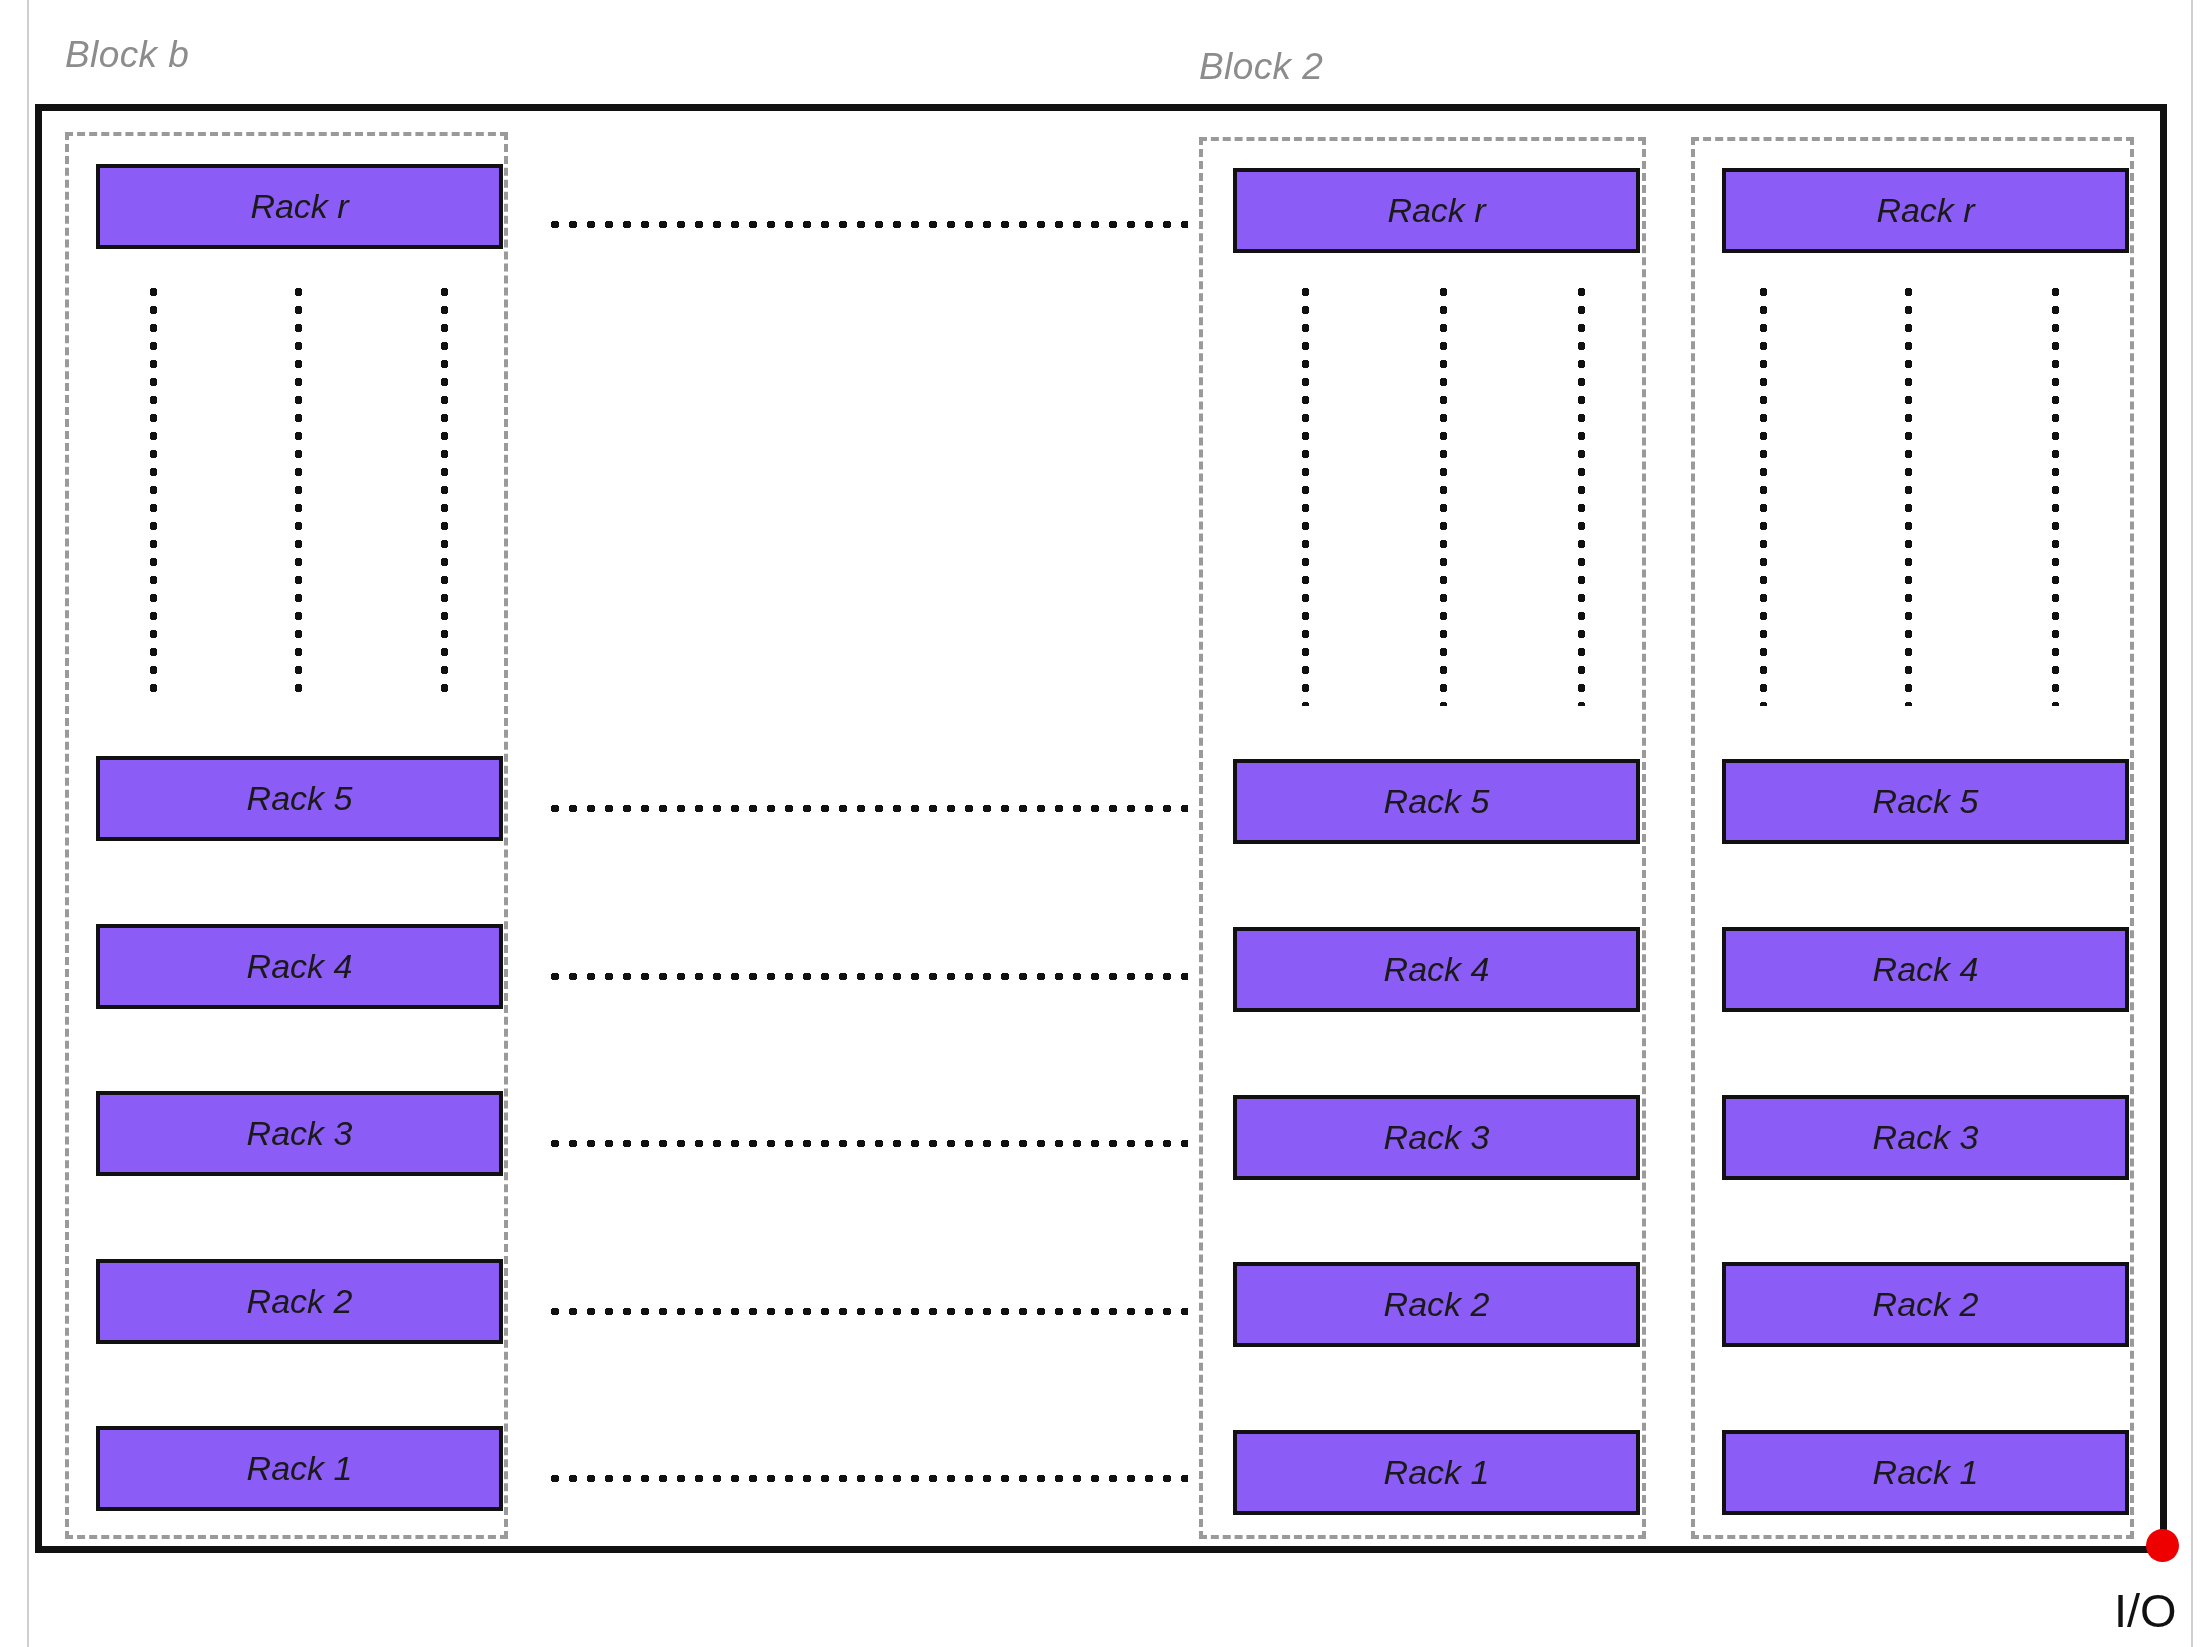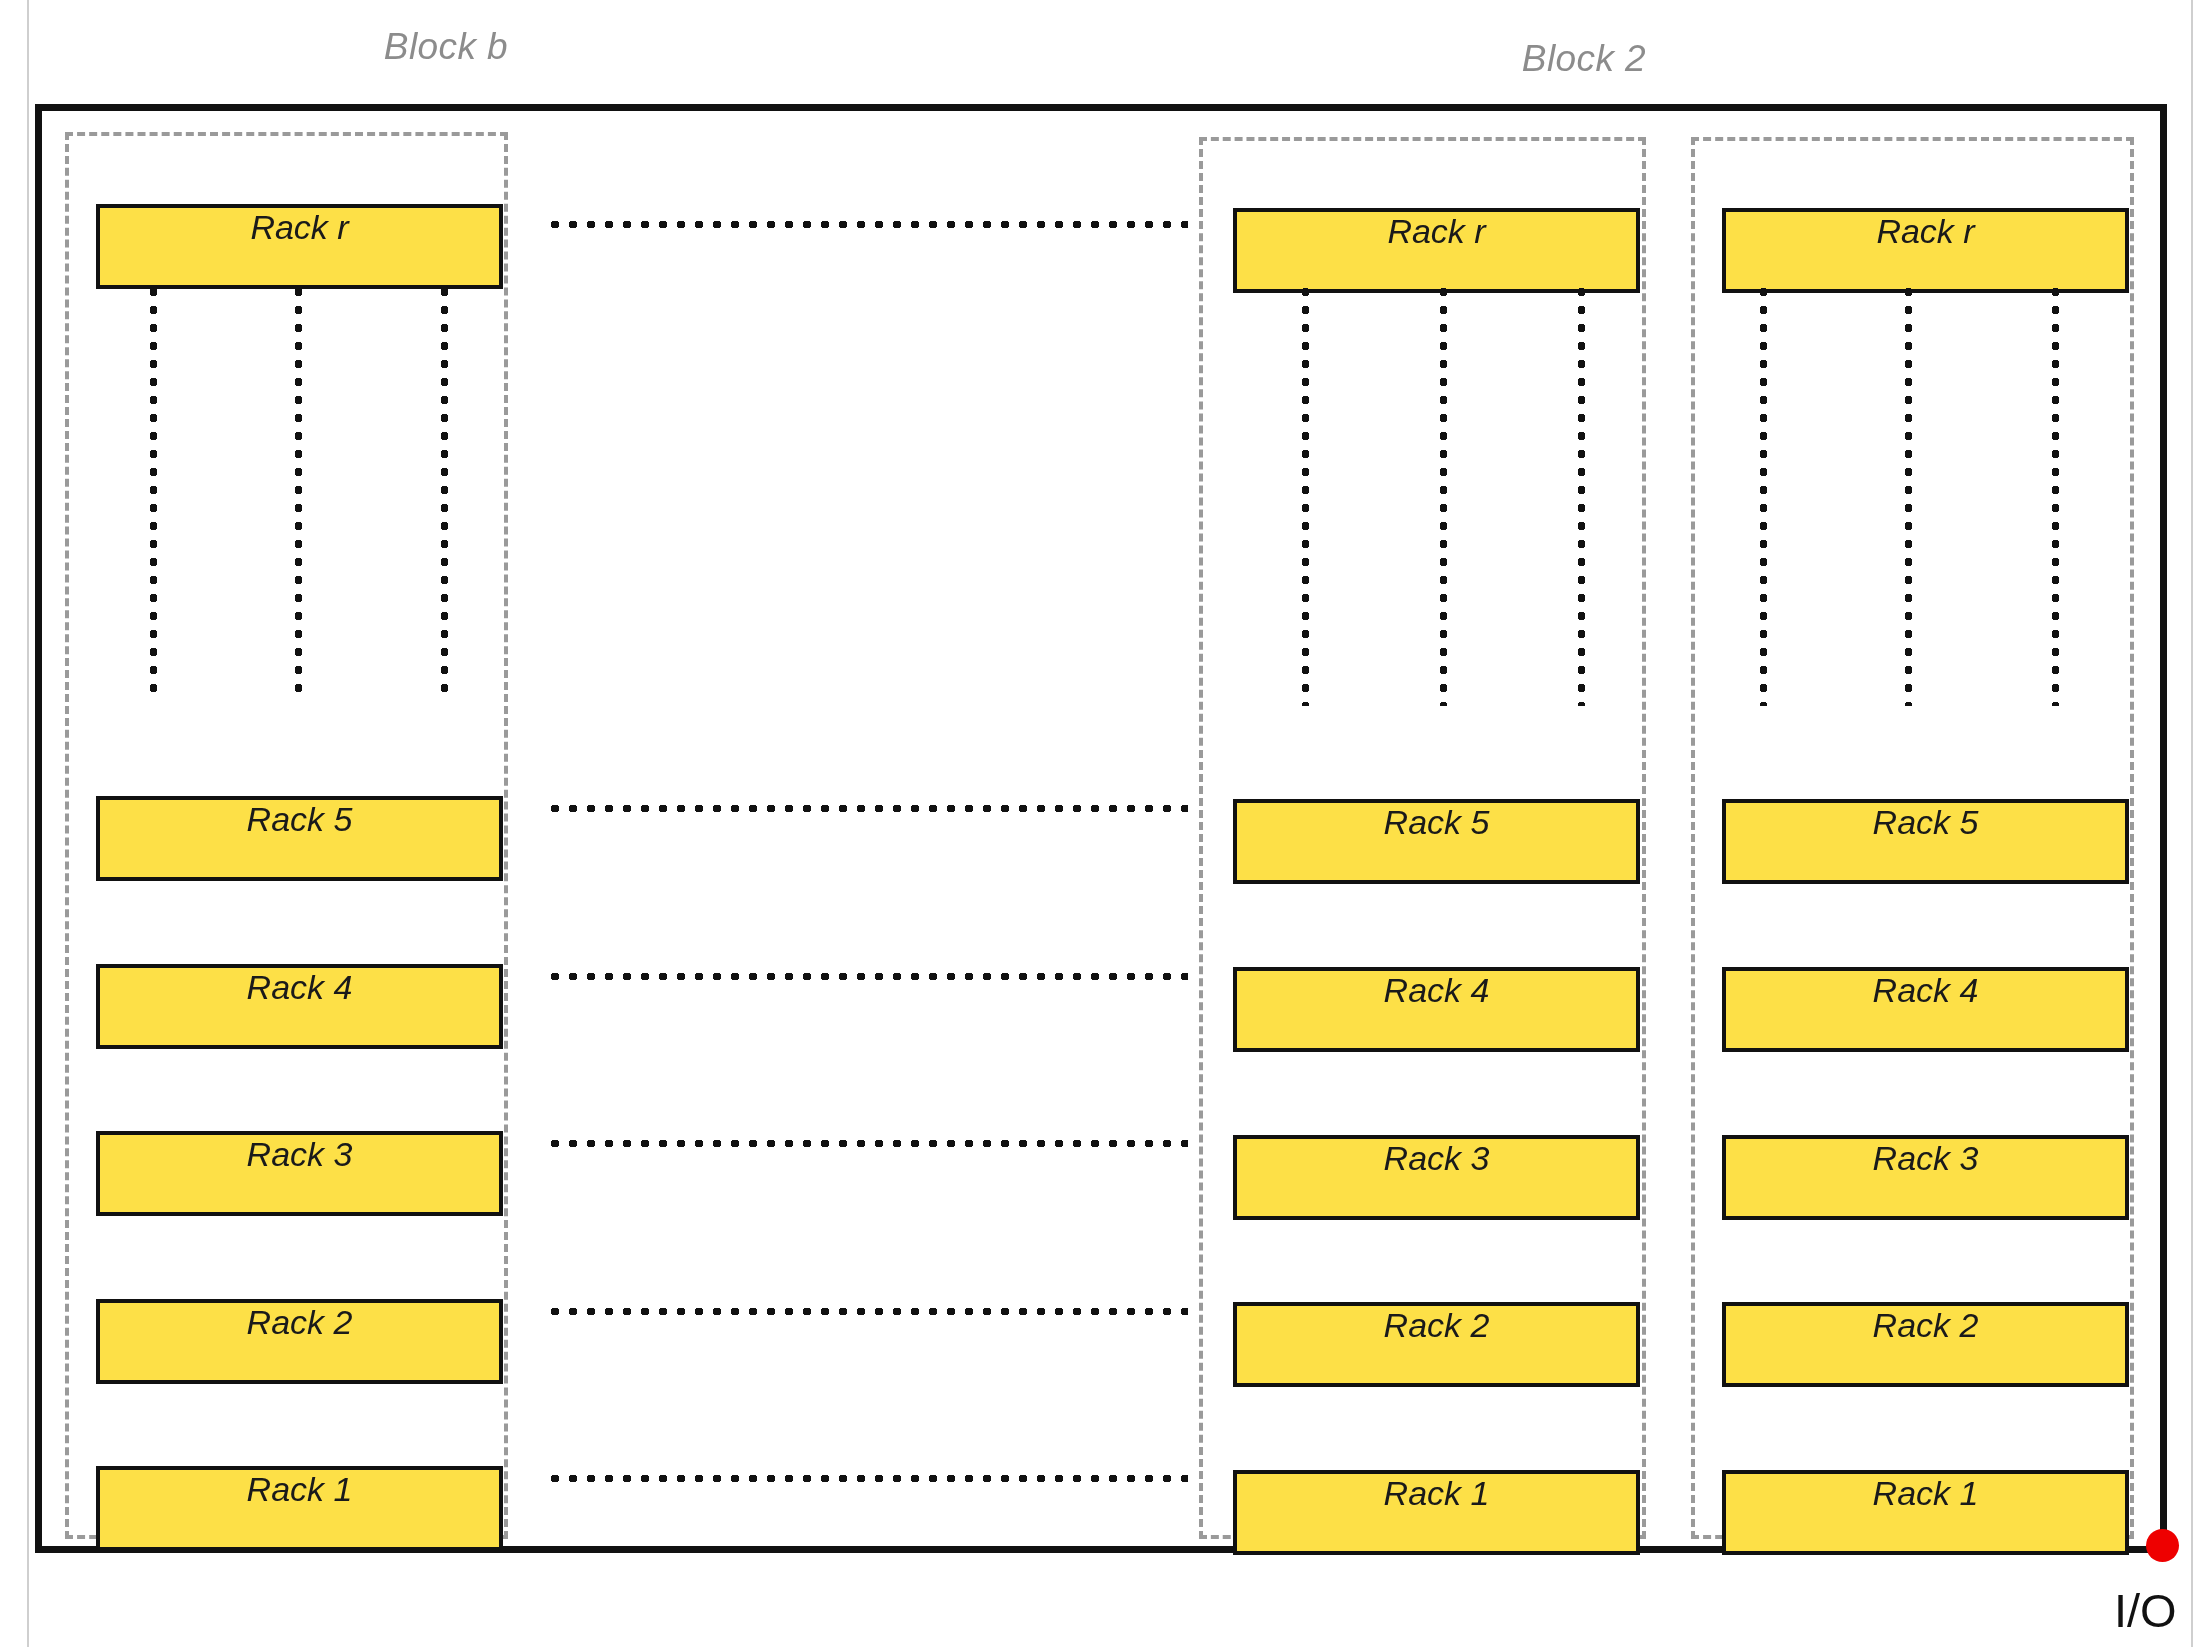--- a/index.html
+++ b/index.html
@@ -45,38 +45,38 @@
   .block {
     position: absolute;
     border: 4.1px dashed #9a9a9a;
     box-sizing: border-box;
     background: transparent;
   }
 
   
   .block-label {
     position: absolute;
-    top: 26px;
+    top: 34px;
     font-style: italic;
     font-size: 37px;
     color: #8c8c8c;
     letter-spacing: 0.4px;
     white-space: nowrap;
-    text-align: right;
+    text-align: left;
   }
 
   
   .rack {
     position: absolute;
     border: 4.9px solid #111111;
     box-sizing: border-box;
-    background: #fde047;
+    background: #8b5cf6;
     display: flex;
+    align-items: center;
     justify-content: center;
-    margin-top: 40px;
   }
   .rack-label {
     font-style: italic;
     font-size: 34px;
     color: #1a1a1a;
     white-space: nowrap;
   }
 
   
   .vdots {

